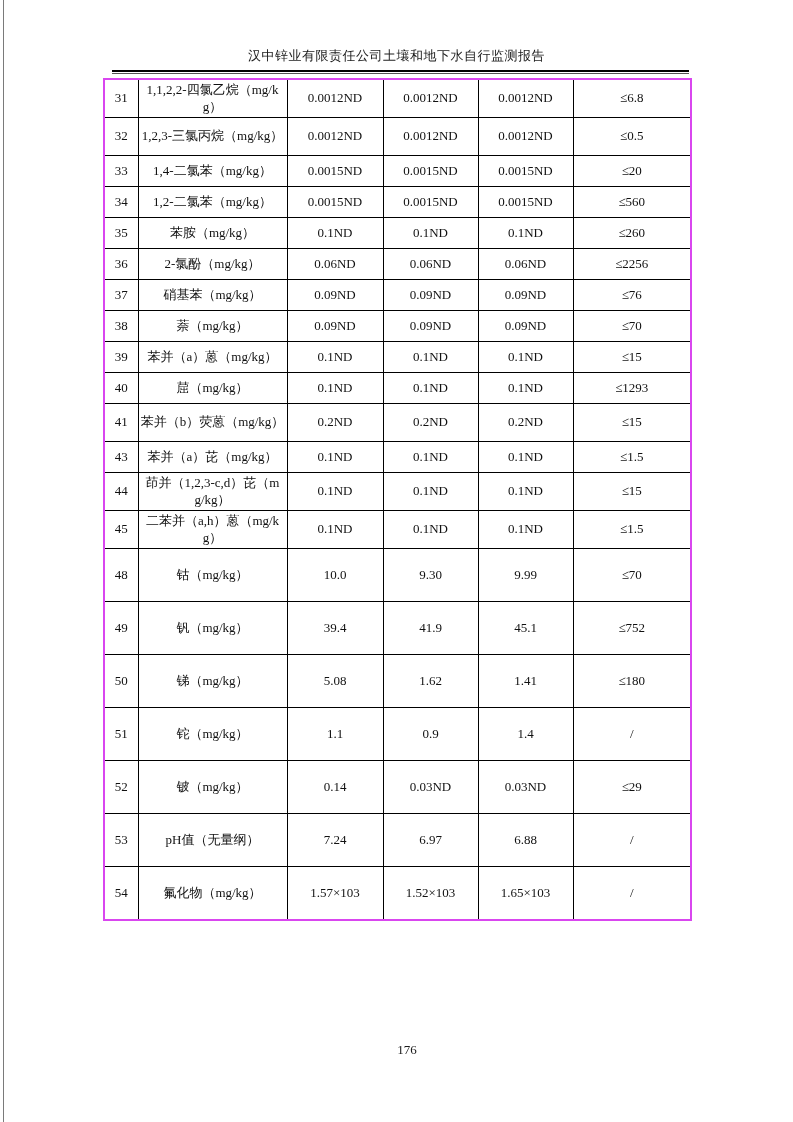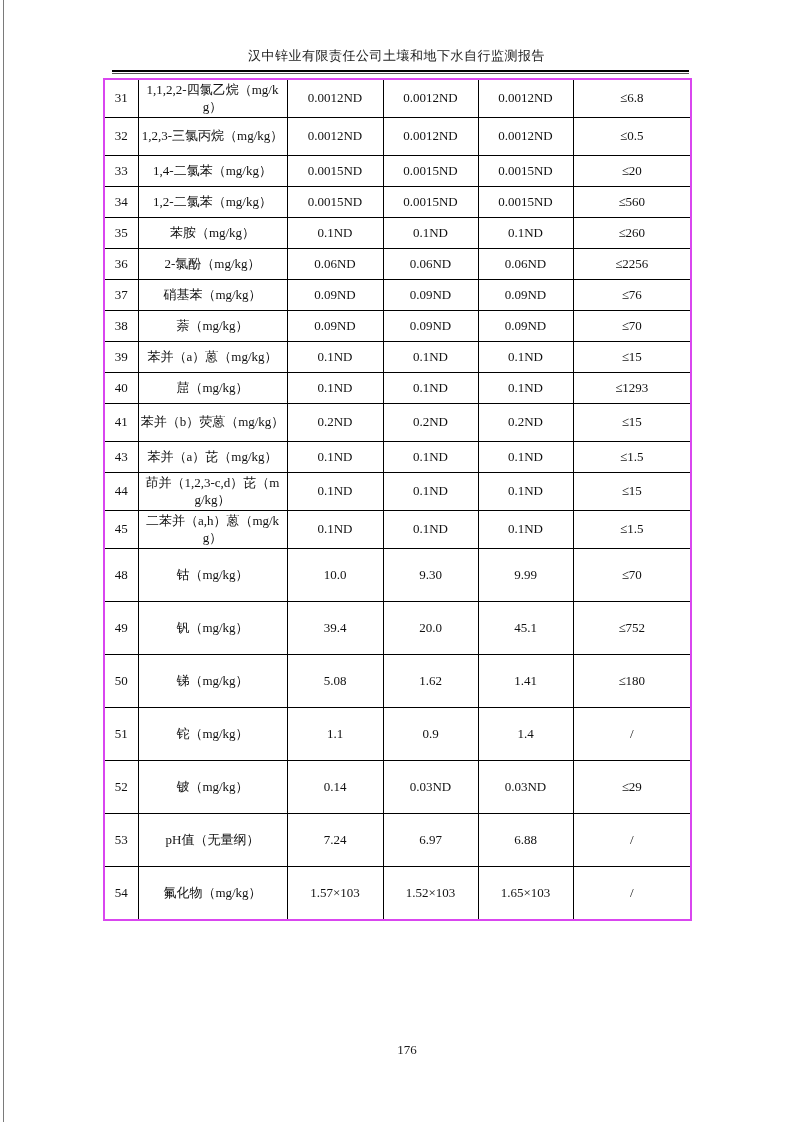--- a/index.html
+++ b/index.html
@@ -220,21 +220,21 @@
       <td class="name-cell">钴（mg/kg）</td>
       <td>10.0</td>
       <td>9.30</td>
       <td>9.99</td>
       <td>≤70</td>
     </tr>
         <tr class="tall">
       <td>49</td>
       <td class="name-cell">钒（mg/kg）</td>
       <td>39.4</td>
-      <td>20.0</td>
+      <td>41.9</td>
       <td>45.1</td>
       <td>≤752</td>
     </tr>
         <tr class="tall">
       <td>50</td>
       <td class="name-cell">锑（mg/kg）</td>
       <td>5.08</td>
       <td>1.62</td>
       <td>1.41</td>
       <td>≤180</td>

